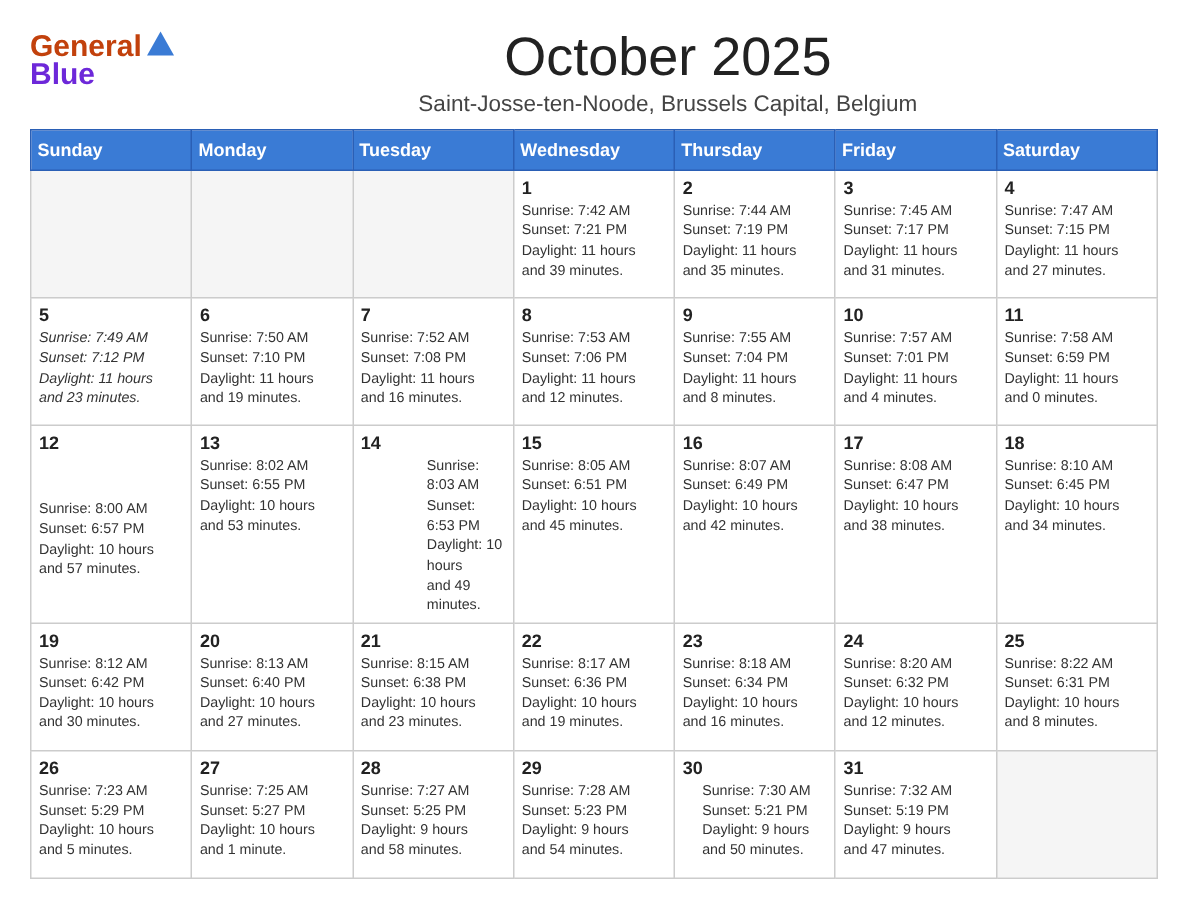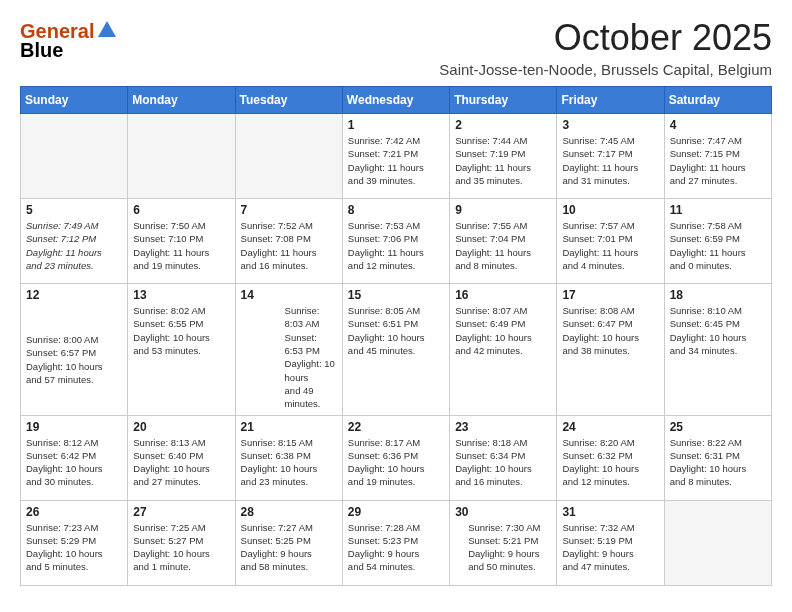--- a/index.html
+++ b/index.html
@@ -16,21 +16,21 @@
       justify-content: space-between;
       margin-bottom: 4px;
     }
     .logo {
       display: flex;
       flex-direction: column;
       align-items: flex-start;
       margin-top: 4px;
     }
     .title-section {
-      text-align: right;
+      text-align: center;
       flex: 1;
     }
     .month-title {
       font-size: 36px;
       font-weight: normal;
       color: #222;
       line-height: 1.2;
     }
     .location-title {
       font-size: 15px;
@@ -84,21 +84,21 @@
 <body>
 
 <div class="header-area">
   <div class="logo">
     <div class="logo-row">
       <span style="font-size:20px;font-weight:bold;color:#c2410c;">General</span>
       <svg width="22" height="22" viewBox="0 0 22 22" style="margin-left:2px;margin-top:-4px;">
         <polygon points="11,2 20,18 2,18" fill="#3a7bd5"></polygon>
       </svg>
     </div>
-    <span style="font-size:20px;font-weight:bold;color:#000000;margin-top:-4px;">Blue</span>
+    <span style="font-size:20px;font-weight:bold;color:#6d28d9;margin-top:-4px;">Blue</span>
   </div>
   <div class="title-section">
     <div class="month-title">October 2025</div>
     <div class="location-title">Saint-Josse-ten-Noode, Brussels Capital, Belgium</div>
   </div>
 </div>
 
 <table class="calendar-table">
   <thead>
     <tr>

